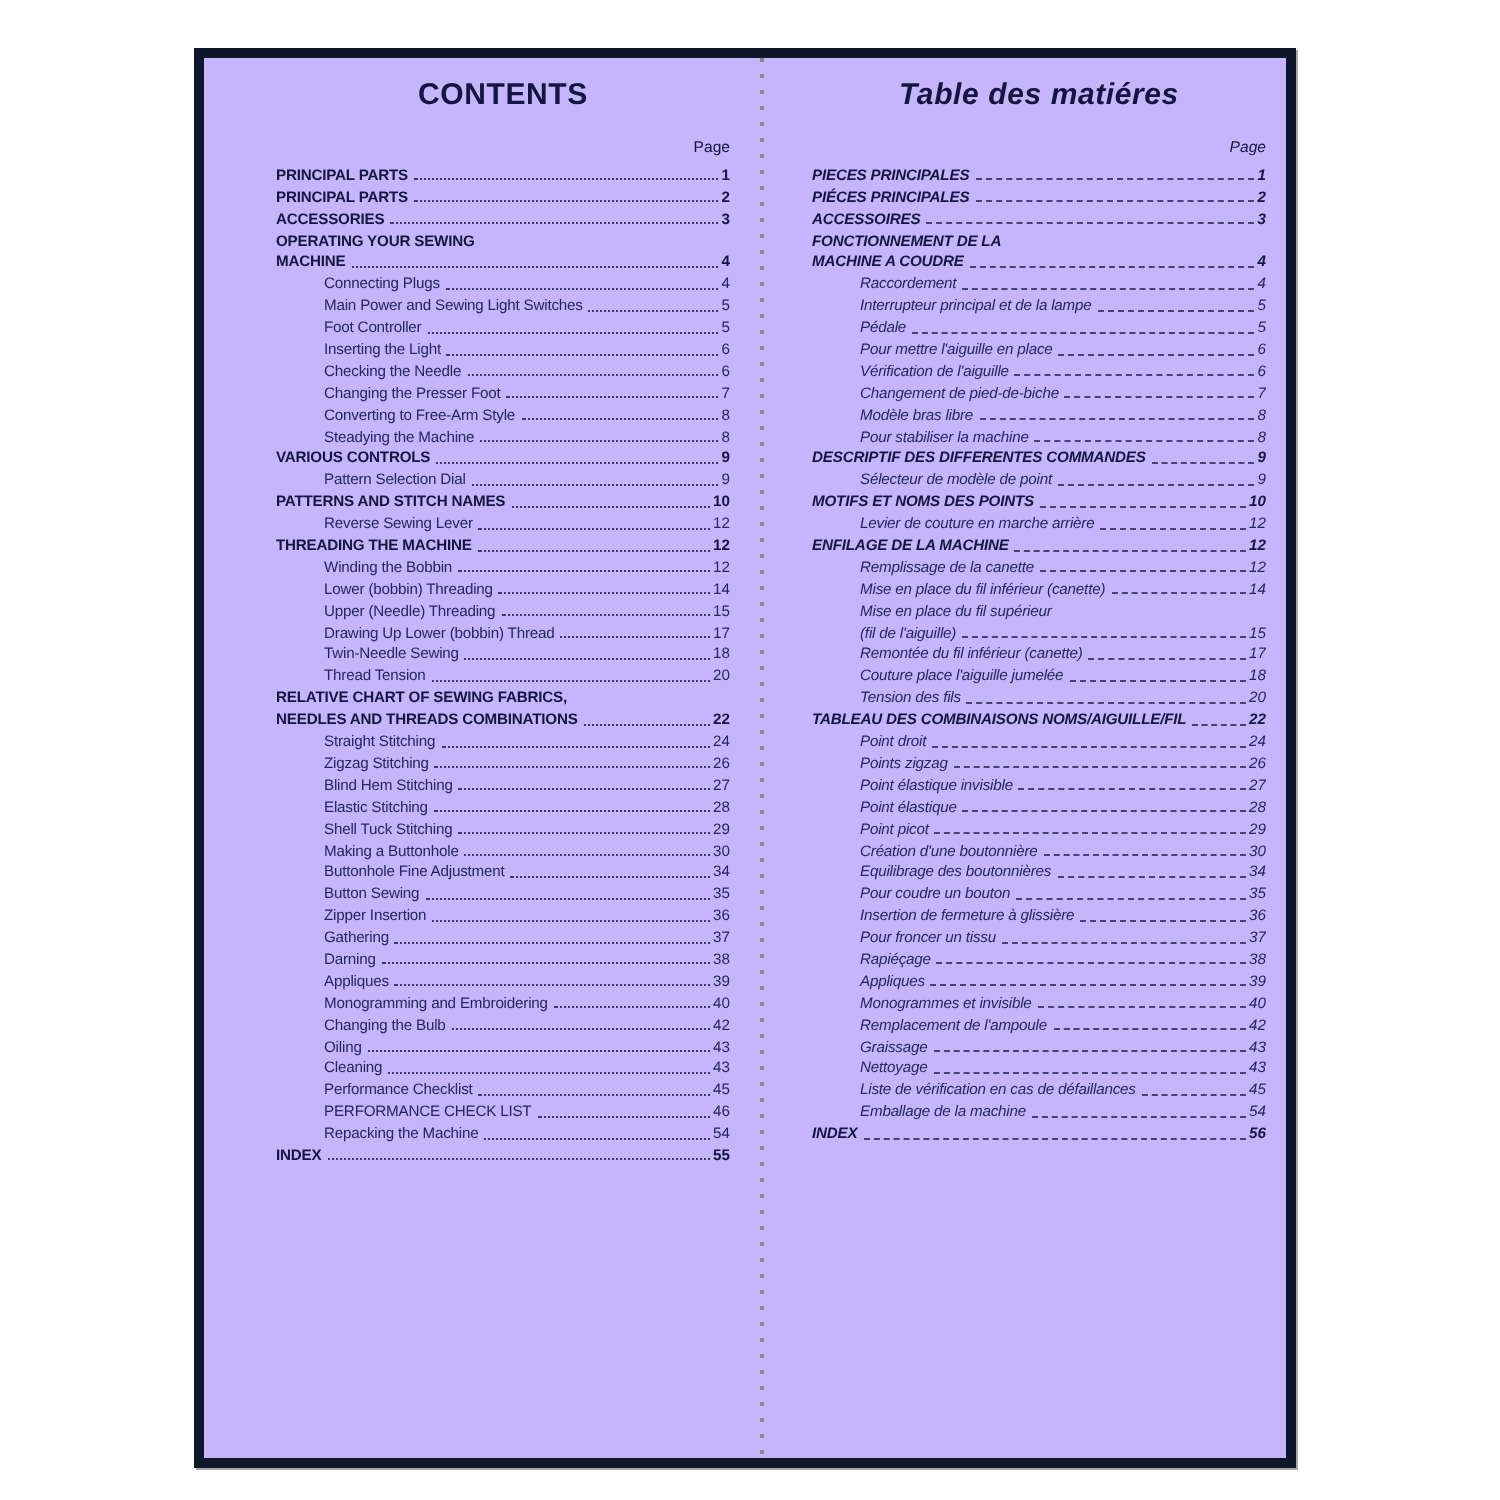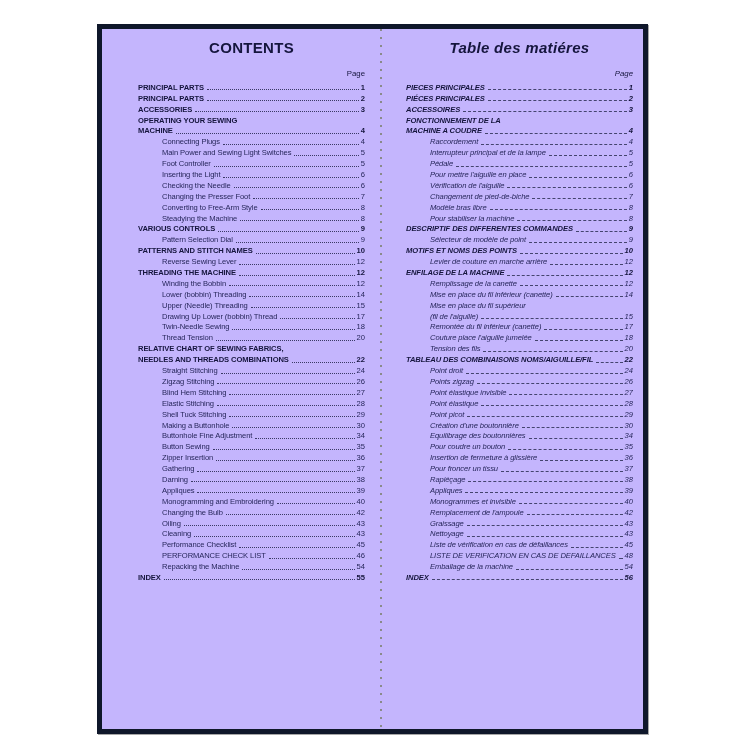--- a/index.html
+++ b/index.html
@@ -490,25 +490,20 @@
           <span class="lbl">Nettoyage</span>
           <span class="leader"></span>
           <span class="num">43</span>
         </div>
         <div class="row lvl1">
           <span class="lbl">Liste de vérification en cas de défaillances</span>
           <span class="leader"></span>
           <span class="num">45</span>
         </div>
         <div class="row lvl1">
-          <span class="lbl">LISTE DE VERIFICATION EN CAS DE DEFAILLANCES</span>
-          <span class="leader"></span>
-          <span class="num">48</span>
-        </div>
-        <div class="row lvl1">
           <span class="lbl">Emballage de la machine</span>
           <span class="leader"></span>
           <span class="num">54</span>
         </div>
         <div class="row lvl0 bold">
           <span class="lbl">INDEX</span>
           <span class="leader"></span>
           <span class="num">56</span>
         </div>
       </div>

